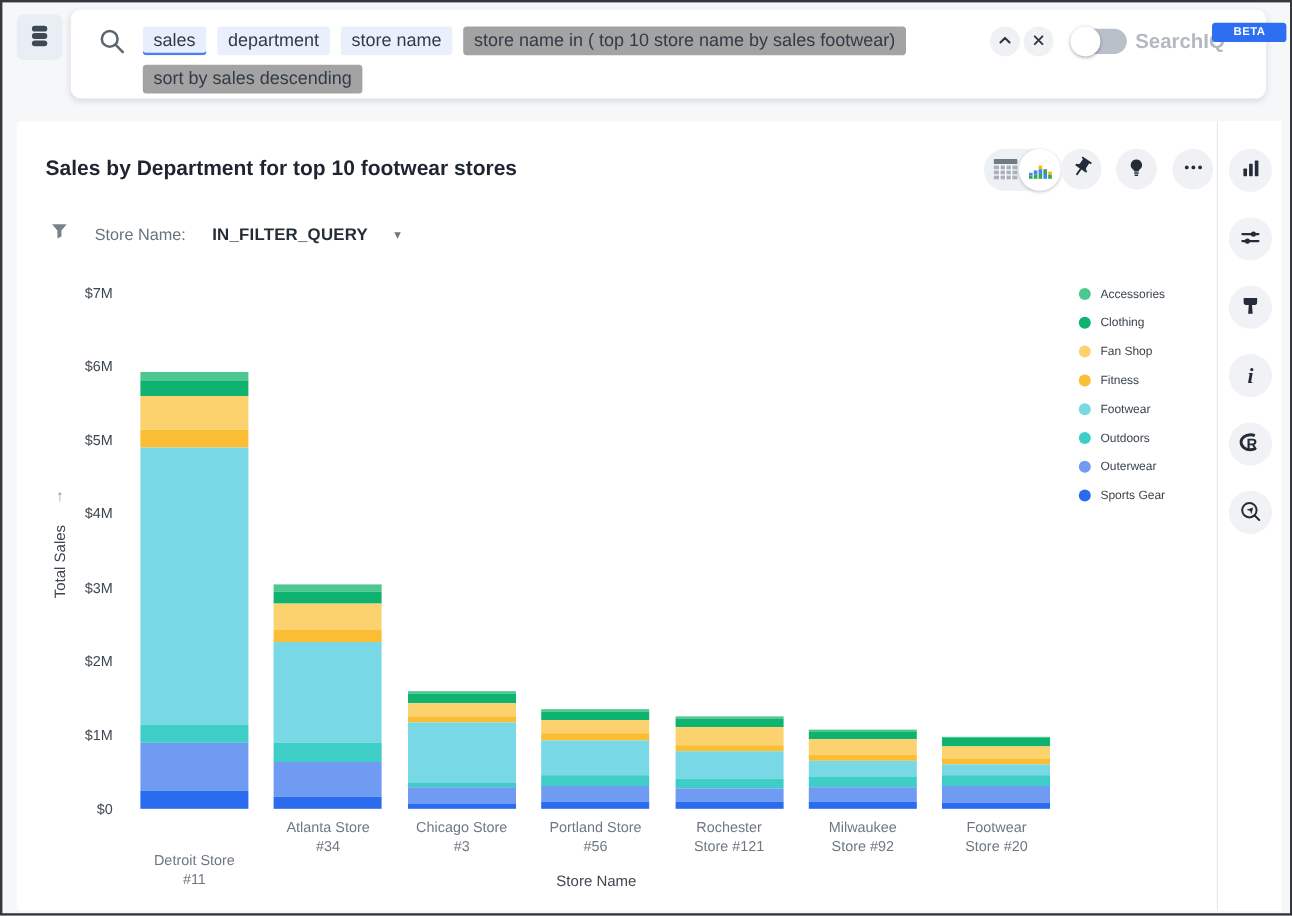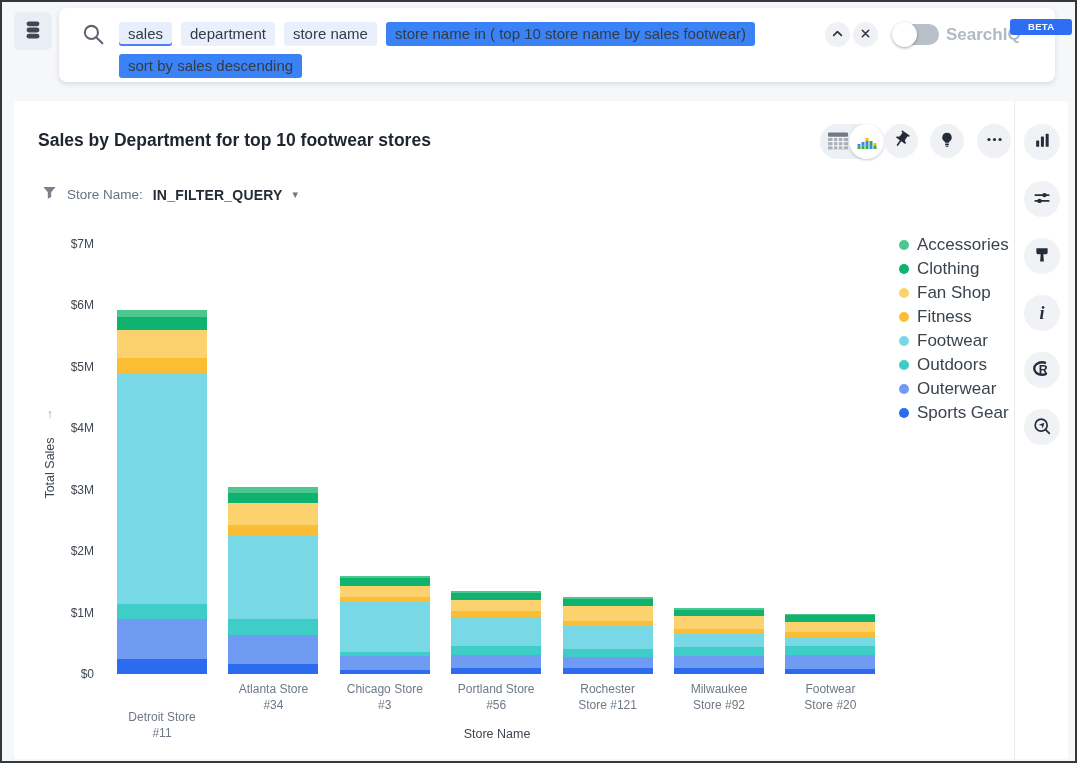--- a/index.html
+++ b/index.html
@@ -10,21 +10,21 @@
   
   .db-btn { position:absolute; left:12px; top:10px; width:38px; height:38px; background:#e9eef5; border:none; border-radius:6px; display:flex; align-items:center; justify-content:center; cursor:pointer; }
   .search-card { position:absolute; left:57px; top:6px; width:996px; height:74px; background:#fff; border-radius:8px; box-shadow:0 2px 5px rgba(60,70,85,.16); }
   .search-glyph { position:absolute; left:22px; top:14px; }
   .trow { position:absolute; left:48px; display:flex; gap:9px; align-items:center; height:27px;padding-left:12px; }
   .trow.r1 { top:12px; }
   .trow.r2 { top:44px; }
   .token { font-size:15px; color:#323b46; padding:3px 9px 4px; border-radius:3px; white-space:nowrap; cursor:pointer; }
   .token.active { background:#e8effc; box-shadow:inset 0 -2px 0 #4d7ef7; }
   .token.column { background:#eaf0fb; }
-  .token.phrase { background:#3b82f6; }
+  .token.phrase { background:#a3a3a3; }
   .circle-btn { position:absolute; top:14px; width:25px; height:25px; border-radius:50%; background:#eff1f4; border:none; display:flex; align-items:center; justify-content:center; cursor:pointer; }
   .circle-btn.chev { left:766px; }
   .circle-btn.close { left:794px; }
   .toggle { position:absolute; left:835px; top:16px; width:45px; height:21px; border-radius:11px; background:#b9c0c9; cursor:pointer; }
   .toggle .knob { position:absolute; left:-2px; top:-2px; width:25px; height:25px; border-radius:50%; background:#fff; box-shadow:0 1px 3px rgba(0,0,0,.35); }
   .searchiq { position:absolute; left:887px; top:17px; font-size:17px; font-weight:bold; color:#b3b9c3; }
   .beta { position:absolute; left:951px; top:11px; background:#2e6ef2; color:#fff; font-size:9.5px; font-weight:bold; padding:2px 18px 3px; border-radius:3px; letter-spacing:.3px; }
 
   
   .main-panel { position:absolute; left:12px; top:99px; width:1000px; height:658px; background:#fff; border-radius:4px 0 0 4px; }
@@ -32,40 +32,40 @@
 
   
   .title { position:absolute; left:36px; top:128px; font-size:17.5px; font-weight:600; color:#1e2530; }
   .seg-ctl { position:absolute; left:818px; top:122px; width:64px; height:35px; background:#edf0f4; border-radius:17.5px; }
   .seg-left { position:absolute; left:7px; top:8px; width:21px; height:19px; border:none; background:transparent; cursor:pointer; padding:0; }
   .seg-right { position:absolute; left:29px; top:0; width:35px; height:35px; border-radius:50%; background:#fff; border:none; box-shadow:0 1px 3px rgba(0,0,0,.22); display:flex; align-items:center; justify-content:center; cursor:pointer; }
   .act-btn { position:absolute; top:122px; width:34px; height:34px; border-radius:50%; background:#eff1f4; border:none; display:flex; align-items:center; justify-content:center; cursor:pointer; }
   .act-btn.pin { left:882px; } .act-btn.bulb { left:928px; } .act-btn.more { left:975px; }
 
   
-  .filter-row { position:absolute; left:40px; top:183px; display:flex; align-items:center; gap:10px; }
+  .filter-row { position:absolute; left:40px; top:183px; display:flex; align-items:center; gap:22px; }
   .filter-label { font-size:13.5px; color:#68727c; }
   .filter-value { font-size:14px; font-weight:bold; color:#232c37; letter-spacing:.2px; cursor:pointer; }
   .filter-caret { font-size:11px; color:#6e7880; cursor:pointer; }
 
   
   .plot { position:absolute; left:115px; top:242px; width:760px; height:430px; }
   .bar { position:absolute; bottom:0; width:90px; display:flex; flex-direction:column-reverse; cursor:pointer; }
   .seg { width:100%; }
   .yticks { position:absolute; left:38px; top:242px; width:54px; height:430px; }
   .ytick { position:absolute; right:0; transform:translateY(50%); font-size:12px; color:#3e4750; }
   .xlabels { position:absolute; left:115px; top:680px; width:760px; height:34px; }
   .xlabel { position:absolute; width:130px; text-align:center; font-size:12px; color:#6e7884; line-height:15.5px; }
   .xaxis-title { position:absolute; left:115px; top:725px; width:760px; text-align:center; font-size:12.5px; font-weight:500; color:#3f4750; }
   .yaxis-title { position:absolute; left:48px; top:466px; transform:translate(-50%,-50%) rotate(-90deg); white-space:nowrap; font-size:12.5px; color:#3e4650; }
   .yaxis-arrow { position:absolute; left:48px; top:411px; transform:translate(-50%,-50%); font-size:13px; color:#9198a1; }
   .legend { position:absolute; left:897px; top:231px; }
   .legend-item { display:flex; align-items:center; gap:8px; height:24px; cursor:pointer; }
   .legend-dot { width:10px; height:10px; border-radius:50%; flex:0 0 auto; }
-  .legend-label { font-size:17px; color:#3a444e; }
+  .legend-label { font-size:10px; color:#3a444e; }
 
   
   .rail-btn { position:absolute; left:1022px; width:36px; height:36px; border-radius:50%; background:#f0f2f5; border:none; display:flex; align-items:center; justify-content:center; cursor:pointer; }
   .rail-btn .serif-i { font-family:"Liberation Serif", serif; font-style:italic; font-size:18px; font-weight:bold; color:#232c38; line-height:1; }
 </style>
 </head>
 <body>
 
 <div class="page">
 

